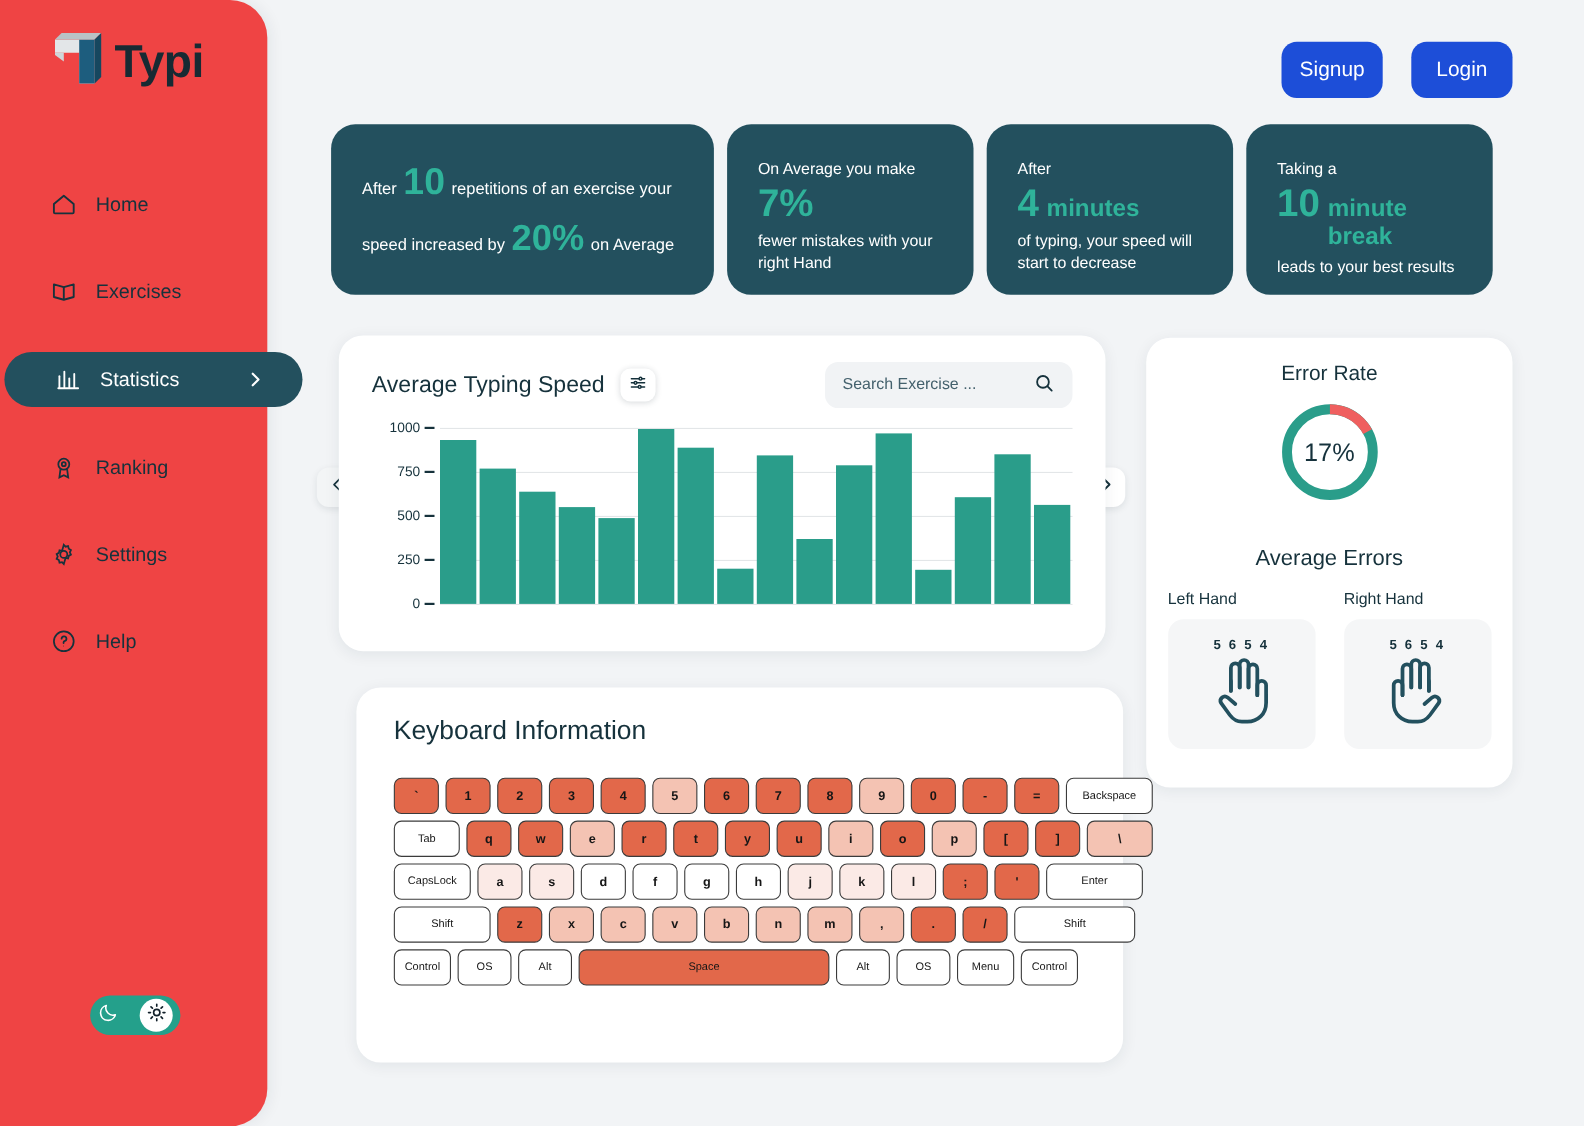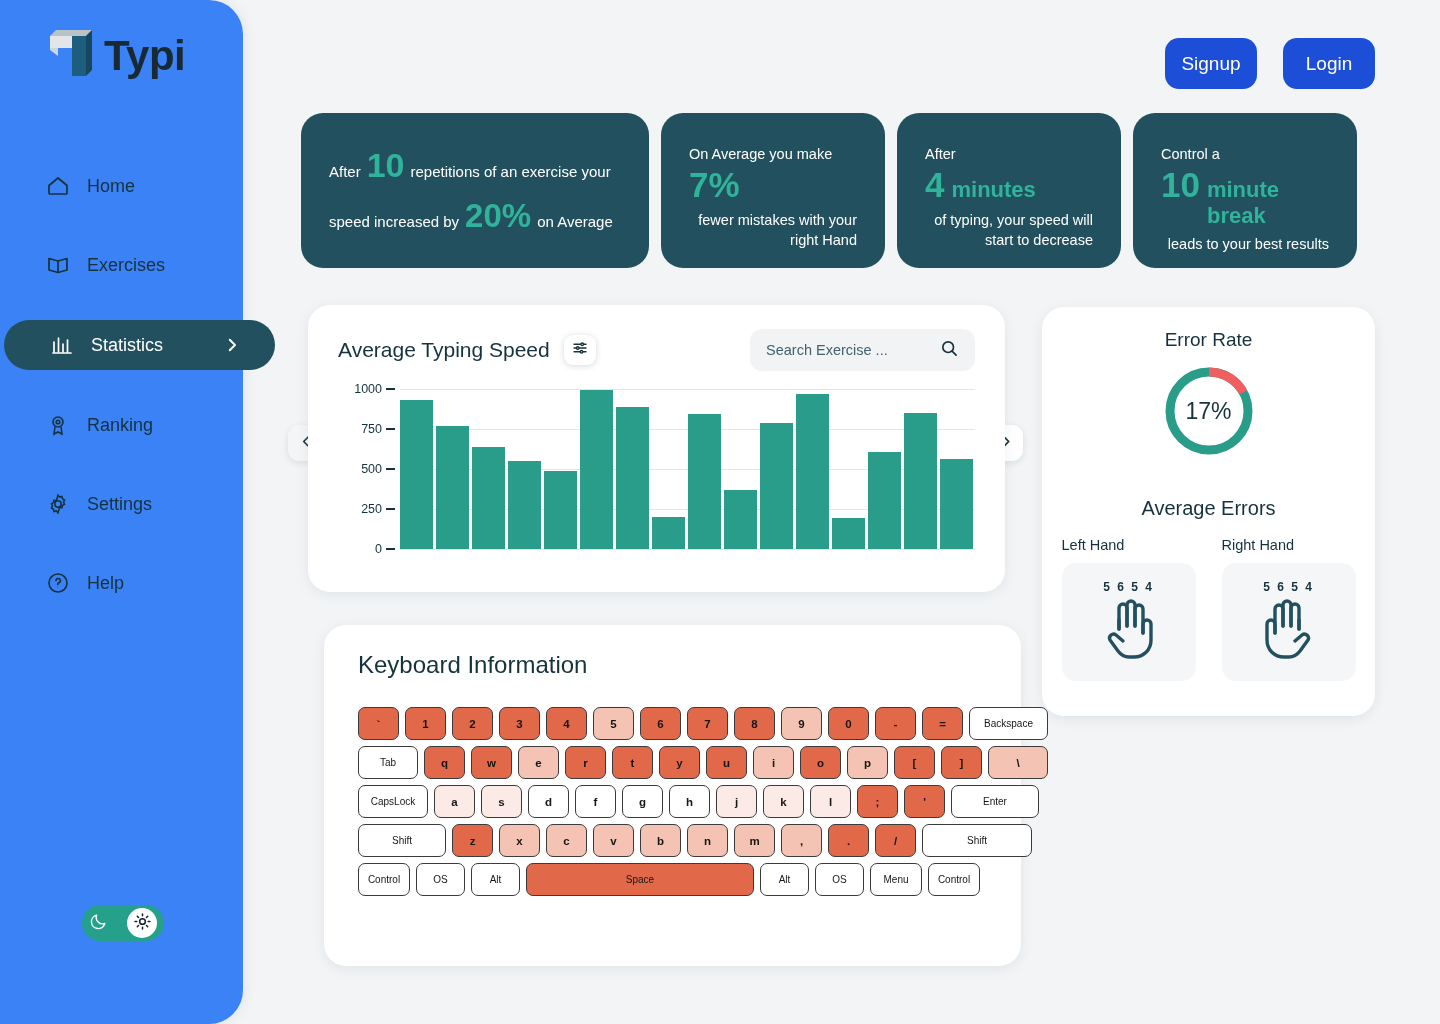--- a/index.html
+++ b/index.html
@@ -9,21 +9,21 @@
     background: #f2f4f6;
     color: #16323c;
     overflow: hidden;
     position: relative;
   }
 
   
   .sidebar {
     position: absolute; left: 0; top: 0;
     width: 243px; height: 1024px;
-    background: #3b82f6;
+    background: #ef4444;
     border-top-right-radius: 34px;
     border-bottom-right-radius: 34px;
     box-shadow: 2px 0 14px rgba(20,40,50,.07);
     z-index: 5;
   }
   .brand { display: flex; align-items: center; gap: 10px; padding: 28px 0 0 42px; }
   .brand-logo { width: 52px; height: 56px; position: relative; }
   .brand-name { font-size: 42px; font-weight: 700; letter-spacing: -0.5px; color: #172a33; }
 
   .nav { margin-top: 78px; }
@@ -71,21 +71,21 @@
   .stat.narrow { width: 224px; height: 155px; justify-content: flex-start; padding-top: 32px; }
   .big { color: #2fb39a; font-weight: 700; }
   .s1-line { font-size: 15px; line-height: 1.1; display: flex; align-items: baseline; flex-wrap: wrap; gap: 6px; }
   .s1-line .big { font-size: 34px; }
   .s1-line + .s1-line { margin-top: 14px; }
   .s1-line .big.pct { font-size: 33px; }
   .narrow .lead { font-size: 14.5px; line-height: 1.25; }
   .narrow .num-row { display: flex; align-items: baseline; gap: 7px; margin: 2px 0 6px; }
   .narrow .num-row .big.n { font-size: 35px; }
   .narrow .num-row .big.u { font-size: 22px; }
-  .narrow .tail { font-size: 14.5px; line-height: 1.35; text-align: right; }
+  .narrow .tail { font-size: 14.5px; line-height: 1.35; }
 
   
   .chart-card {
     position: absolute; left: 308px; top: 305px;
     width: 697px; height: 287px;
     background: #fff; border-radius: 22px;
     box-shadow: 0 3px 14px rgba(20,40,50,.07);
     padding: 24px 30px 10px 30px;
   }
   .chart-head { display: flex; align-items: center; }
@@ -321,21 +321,21 @@
     <div class="lead">After</div>
     <div class="num-row">
       <span class="big n">4</span>
       <span class="big u">minutes</span>
     </div>
     <div class="tail">of typing, your speed
 will start to decrease</div>
   </div>
 
   <div class="stat narrow">
-    <div class="lead">Control a</div>
+    <div class="lead">Taking a</div>
     <div class="num-row">
       <span class="big n">10</span>
       <span class="big u">minute break</span>
     </div>
     <div class="tail">leads to your best
 results</div>
   </div>
 </section>
 
 <div class="nav-arrow left">

